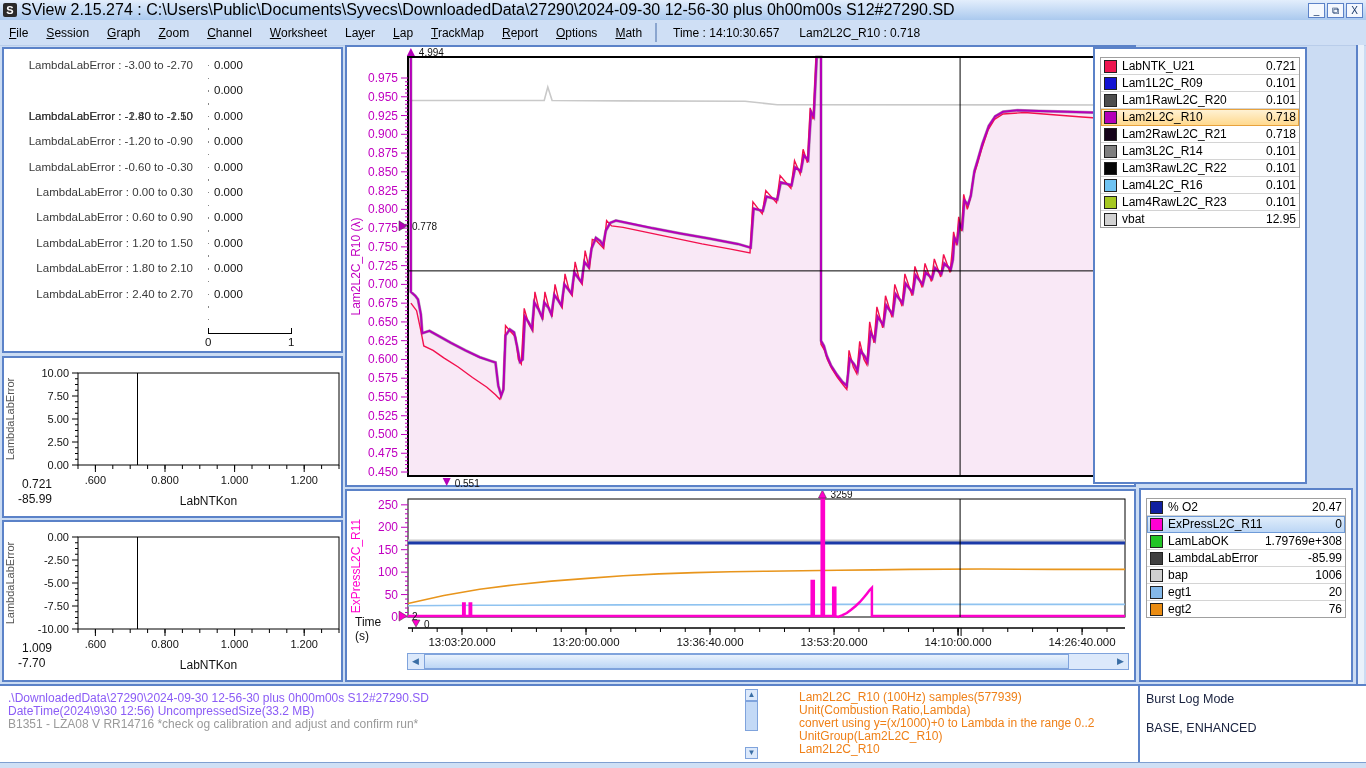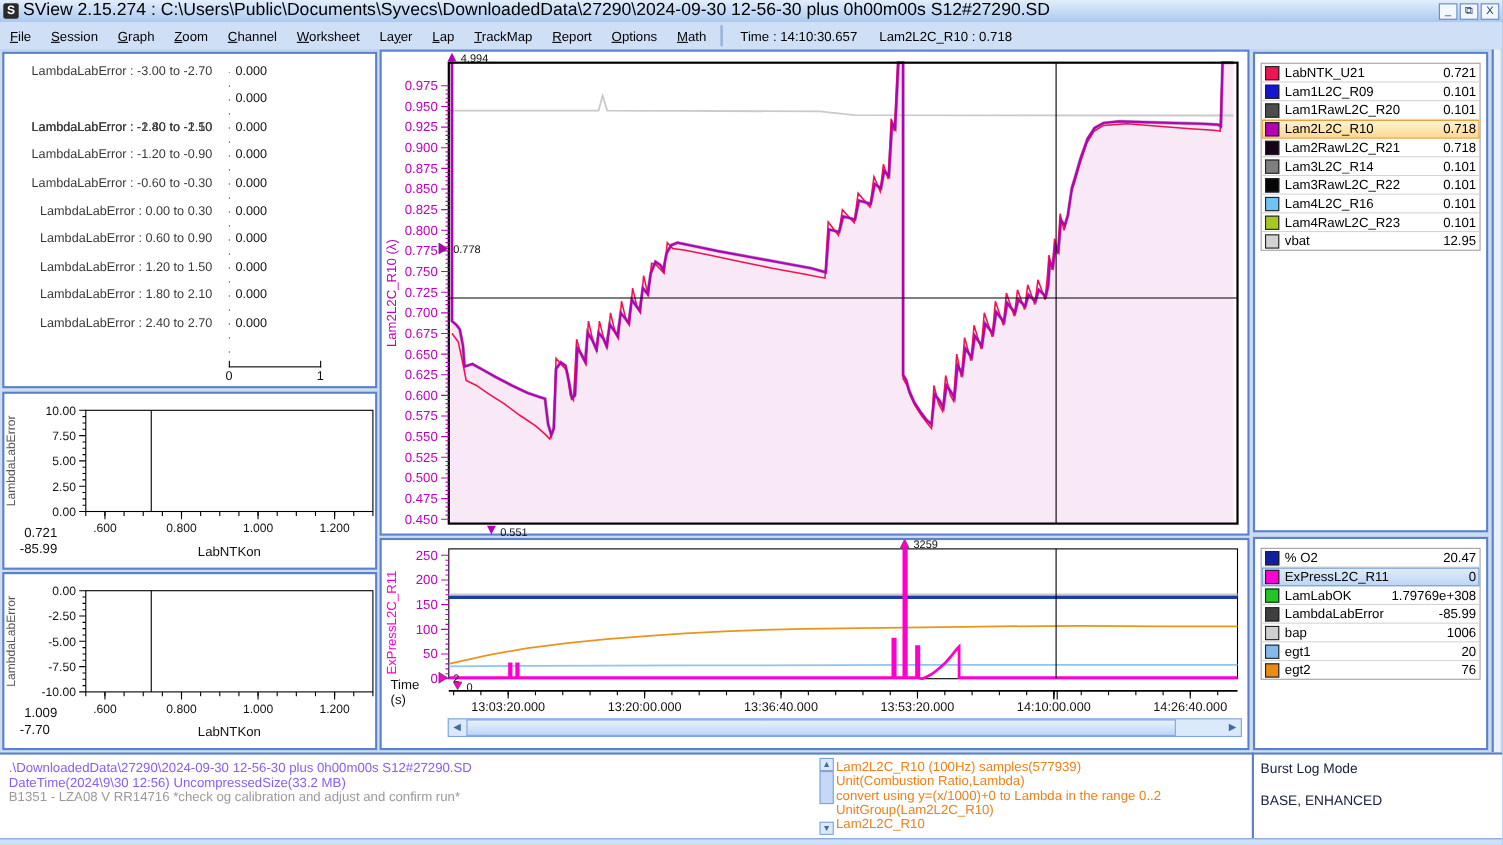--- a/index.html
+++ b/index.html
@@ -41,21 +41,21 @@
   .chanlabel{white-space:nowrap;overflow:hidden;}
   .chanval{margin-left:auto;white-space:nowrap;}
   .sel-orange{background:linear-gradient(#fff3d8,#ffd98e);outline:1px solid #e8a23c;outline-offset:-1px;}
   .sel-blue{background:linear-gradient(#e2eefb,#bcd6f5);outline:1px solid #6f9bd8;outline-offset:-1px;}
   
   #statusarea{left:0;top:684px;width:1366px;height:80px;background:#fff;
     border-top:2px solid #5b82c8;box-sizing:border-box;}
   .stline{white-space:nowrap;font-size:12px;line-height:13px;}
   .green{color:#8b5cf6;}
   .graytxt{color:#9a9a9a;}
-  .orange{color:#ef8018;}
+  .orange{color:#ef8018;margin-left:39px;}
   #bottomedge{left:0;top:762px;width:1366px;height:6px;background:#cfe0f5;border-top:1px solid #7f9fd0;}
   #statussep{left:1138px;top:684px;width:0;height:78px;border-left:2px solid #5b82c8;}
   #burstbox{left:1146px;top:692px;color:#17203d;font-size:12.5px;line-height:15px;}
   
   #midscroll{left:745px;top:689px;width:13px;height:70px;}
   .sb-arrow{width:13px;height:12px;background:#dce9fb;border:1px solid #7fa3dc;box-sizing:border-box;
     color:#3a6ea5;font-size:8px;line-height:10px;text-align:center;}
   .sb-thumb{width:13px;height:30px;background:#c3d9f6;border:1px solid #7fa3dc;box-sizing:border-box;}
   
   #timescroll{position:absolute;left:60px;top:162px;width:722px;height:17px;
@@ -480,21 +480,21 @@
         <text x="8" y="149" font-size="12" fill="#111">(s)</text>
         <polygon points="471.426,7 479.426,7 475.426,-1" fill="#ff00cc" stroke="#333" stroke-width="0.5"></polygon>
         <text x="483.426" y="7" font-size="10" fill="#111">3259</text>
         <polygon points="52,120.10266159695817 52,130.10266159695817 60,125.10266159695817" fill="#ff00cc" stroke="#333" stroke-width="0.5"></polygon>
         <text x="65" y="129.10266159695817" font-size="10" fill="#111">2</text>
         <polygon points="65,129 73,129 69,136" fill="#ff00cc" stroke="#333" stroke-width="0.5"></polygon>
         <text x="77" y="137" font-size="10" fill="#111">0</text>
       </svg>
     </div>
 
-  <div class="panel" id="rightpanel-top" style="left:1139px;top:47px;width:214px;height:437px;">
+  <div class="panel" id="rightpanel-top" style="left:1093px;top:47px;width:214px;height:437px;">
     <div class="chanlist" id="toplist">
         <div class="chanrow">
           <div class="swatch" style="background: rgb(237, 22, 80);"></div>
           <div class="chanlabel">LabNTK_U21</div>
           <div class="chanval">0.721</div>
         </div>
         <div class="chanrow">
           <div class="swatch" style="background: rgb(20, 20, 210);"></div>
           <div class="chanlabel">Lam1L2C_R09</div>
           <div class="chanval">0.101</div>

